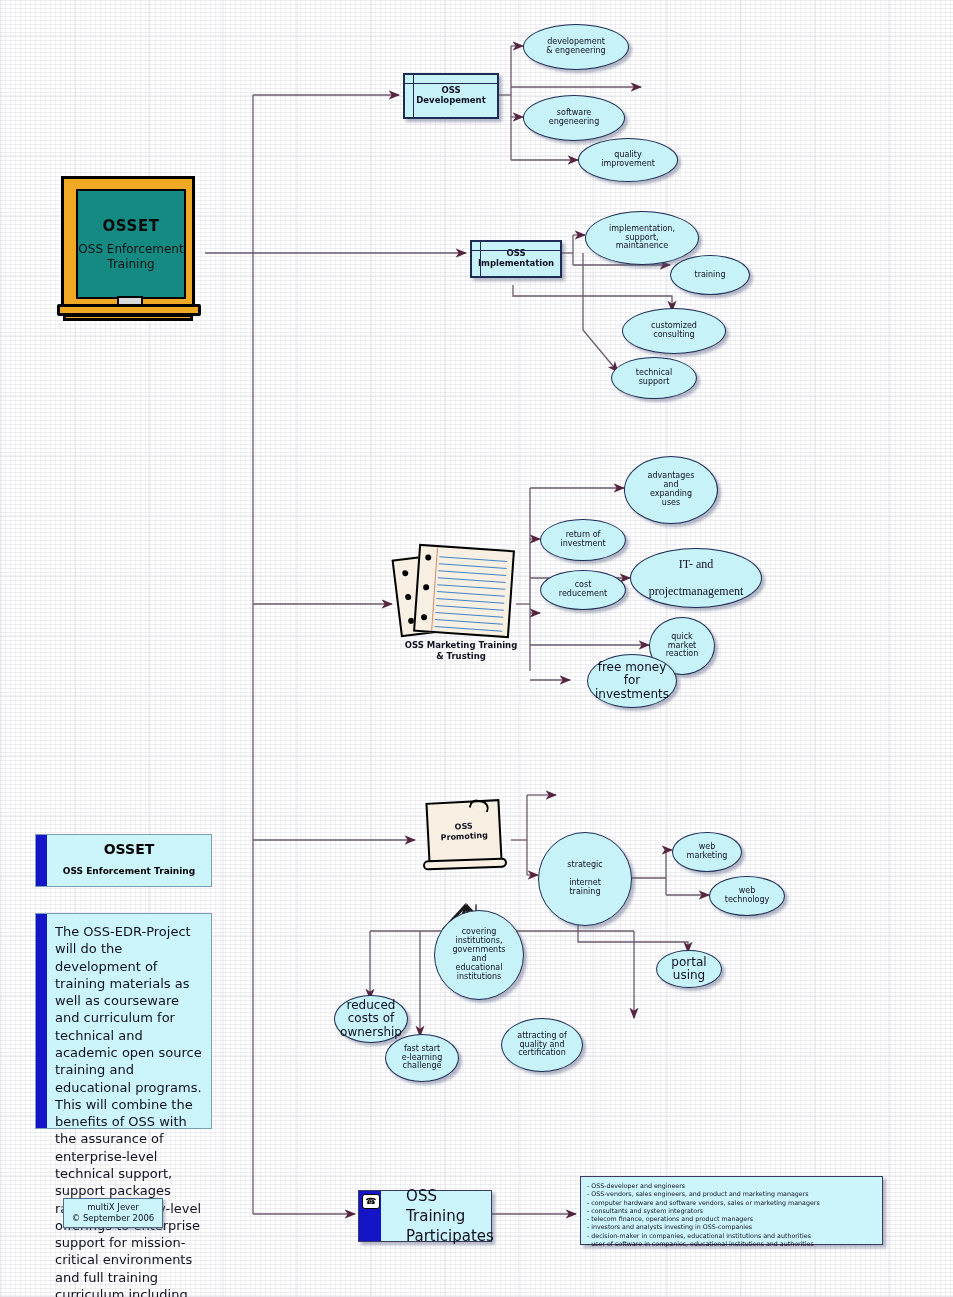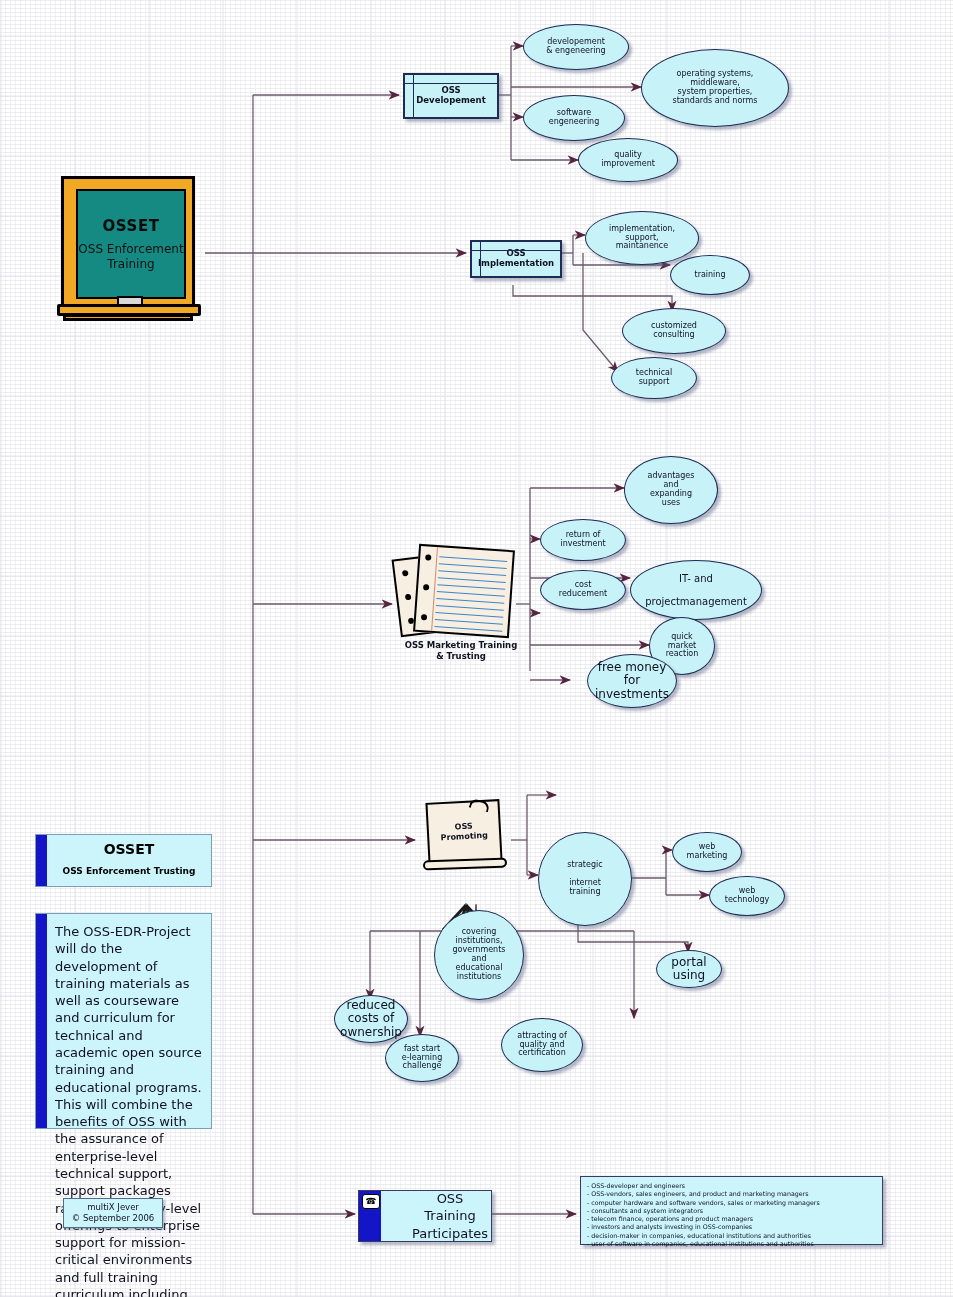--- a/index.html
+++ b/index.html
@@ -92,21 +92,21 @@
     box-shadow:2px 2px 2px rgba(90,100,130,.4);box-sizing:border-box;
     display:flex;flex-direction:column;align-items:center;justify-content:center;font-size:8.5px;color:#101020;line-height:1.35;}
 
   
   #part-box{position:absolute;left:358px;top:1190px;width:134px;height:52px;background:#ccf5fb;border:1px solid #3a3a60;
     box-shadow:3px 3px 3px rgba(90,100,130,.45);box-sizing:border-box;}
   #part-bar{position:absolute;left:0;top:0;bottom:0;width:22px;background:#1515c8;}
   #part-phone{position:absolute;left:3px;top:3px;width:16px;height:13px;background:#fff;border:1px solid #000;border-radius:3px;
     display:flex;align-items:center;justify-content:center;font-size:9px;line-height:1;color:#000;}
   #part-label{position:absolute;left:22px;right:0;top:0;bottom:0;display:flex;align-items:center;justify-content:center;
-    text-align:center;font-size:13px;color:#101020;line-height:1.35;padding-left:28px;}
+    font-size:15px;color:#101020;line-height:1.35;padding-left:28px;}
   #audience{position:absolute;left:580px;top:1176px;width:303px;height:69px;background:#ccf5fb;border:1px solid #3a3a60;
     box-shadow:3px 3px 3px rgba(90,100,130,.45);box-sizing:border-box;padding:5px 6px;}
   #audience ul{margin:0;padding:0;list-style:none;}
   #audience li{font-size:6.3px;color:#101020;line-height:1.32;white-space:nowrap;}
   #audience li::before{content:"- ";}
 </style>
 </head>
 <body>
 
 <div id="page">
@@ -239,23 +239,20 @@
 
   <div class="ell" style="left:523px;top:24px;width:104px;height:44px;font-size:8px;">
     <span>developement<br>&amp; engeneering</span>
   </div>
   <div class="ell" style="left:523px;top:95px;width:100px;height:44px;font-size:8px;">
     <span>software<br>engeneering</span>
   </div>
   <div class="ell" style="left:578px;top:138px;width:98px;height:42px;font-size:8px;">
     <span>quality<br>improvement</span>
   </div>
-  <div class="ell" style="left:641px;top:49px;width:146px;height:76px;font-size:8px;">
-    <span>operating systems,<br>middleware,<br>system properties,<br>standards and norms</span>
-  </div>
 
   <div class="boxnode" style="left:470px;top:240px;width:88px;height:34px;font-size:8.5px;">
     <div class="ruleA"></div>
     <div class="ruleB"></div>
     <span>OSS<br>Implementation</span>
   </div>
 
   <div class="ell" style="left:585px;top:211px;width:112px;height:52px;font-size:8px;">
     <span>implementation,<br>support,<br>maintanence</span>
   </div>
@@ -294,21 +291,21 @@
     </div>
   </div>
   <div id="mkt-label">OSS Marketing Training<br>&amp; Trusting</div>
 
   <div class="ell" style="left:624px;top:456px;width:92px;height:66px;font-size:8px;">
     <span>advantages<br>and<br>expanding<br>uses</span>
   </div>
   <div class="ell" style="left:540px;top:519px;width:84px;height:40px;font-size:8px;">
     <span>return of<br>investment</span>
   </div>
-  <div class="ell" style="left:630px;top:560px;width:130px;height:58px;font-size:10px;">
+  <div class="ell" style="left:630px;top:548px;width:130px;height:58px;font-size:12px;font-family:Liberation Serif, serif;">
     <span>IT- and<br><br>projectmanagement</span>
   </div>
   <div class="ell" style="left:540px;top:570px;width:84px;height:38px;font-size:8px;">
     <span>cost<br>reducement</span>
   </div>
   <div class="ell" style="left:649px;top:617px;width:64px;height:56px;font-size:8px;">
     <span>quick<br>market<br>reaction</span>
   </div>
   <div class="ell" style="left:587px;top:654px;width:88px;height:52px;font-size:12px;">
     <span>free money<br>for<br>investments</span>
@@ -343,21 +340,21 @@
   <div class="ell" style="left:434px;top:910px;width:88px;height:88px;font-size:8px;">
     <span>covering<br>institutions,<br>governments<br>and<br>educational<br>institutions</span>
   </div>
   <div class="ell" style="left:501px;top:1018px;width:80px;height:52px;font-size:8px;">
     <span>attracting of<br>quality and<br>certification</span>
   </div>
 
   <div id="side-title">
     <div class="bar"></div>
     <div id="side-title-main">OSSET</div>
-    <div id="side-title-sub">OSS Enforcement Trusting</div>
+    <div id="side-title-sub">OSS Enforcement Training</div>
   </div>
 
   <div id="side-desc">
     <div class="bar"></div>
     <div id="side-desc-text">The OSS-EDR-Project will do the development of training materials as well as courseware and curriculum for technical and academic open source training and educational programs. This will combine the benefits of OSS with the assurance of enterprise-level technical support, support packages range from entry-level offerings to enterprise support  for mission-critical environments and full training curriculum including key regulatory and legislative rulings driving the OSS market.</div>
   </div>
 
   <div id="credit">
     <div>multiX Jever</div>
     <div>© September 2006</div>

